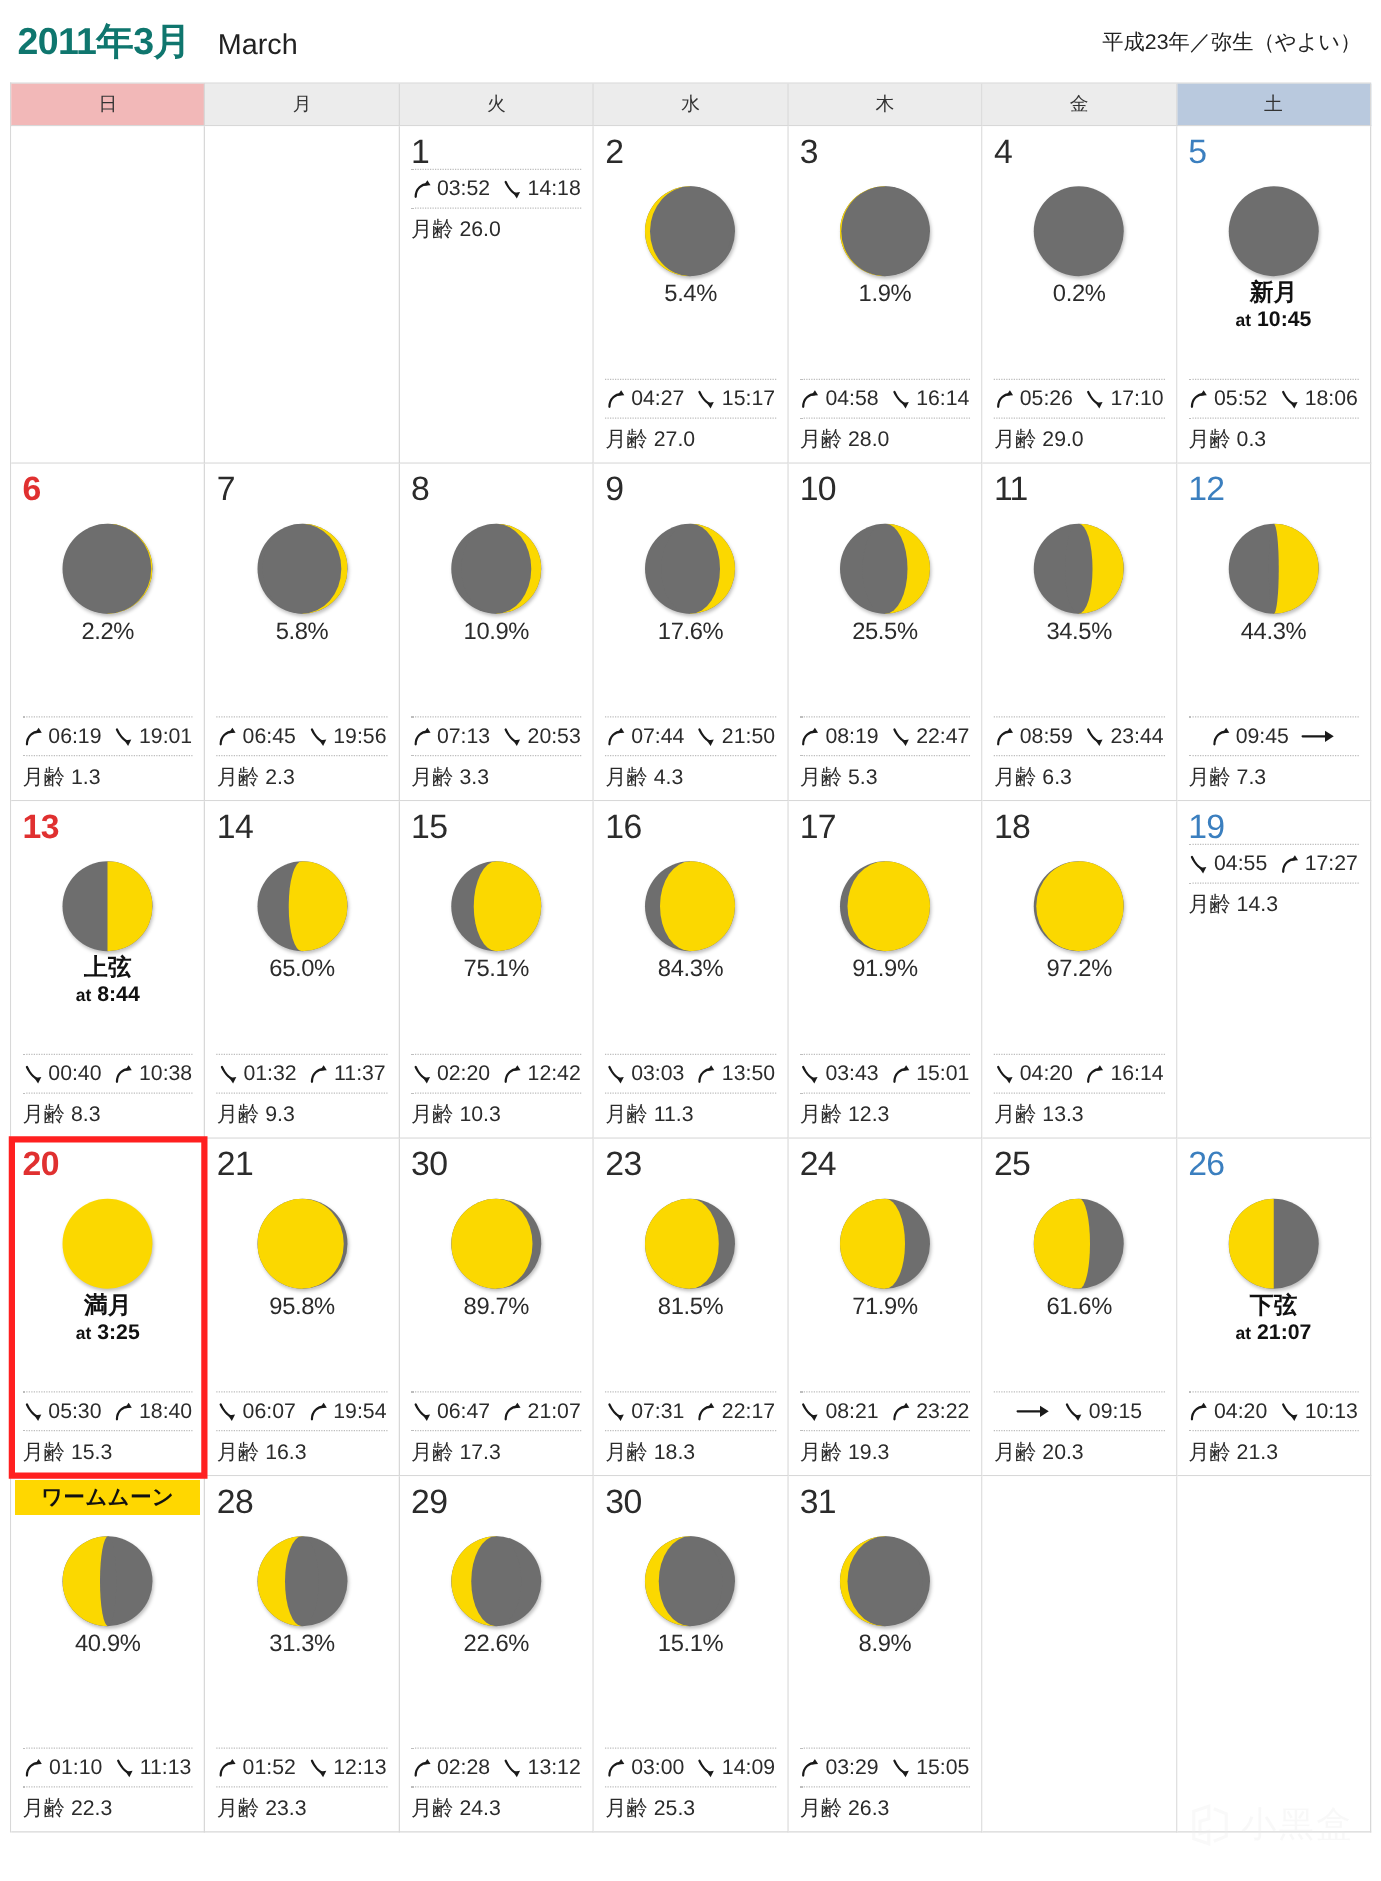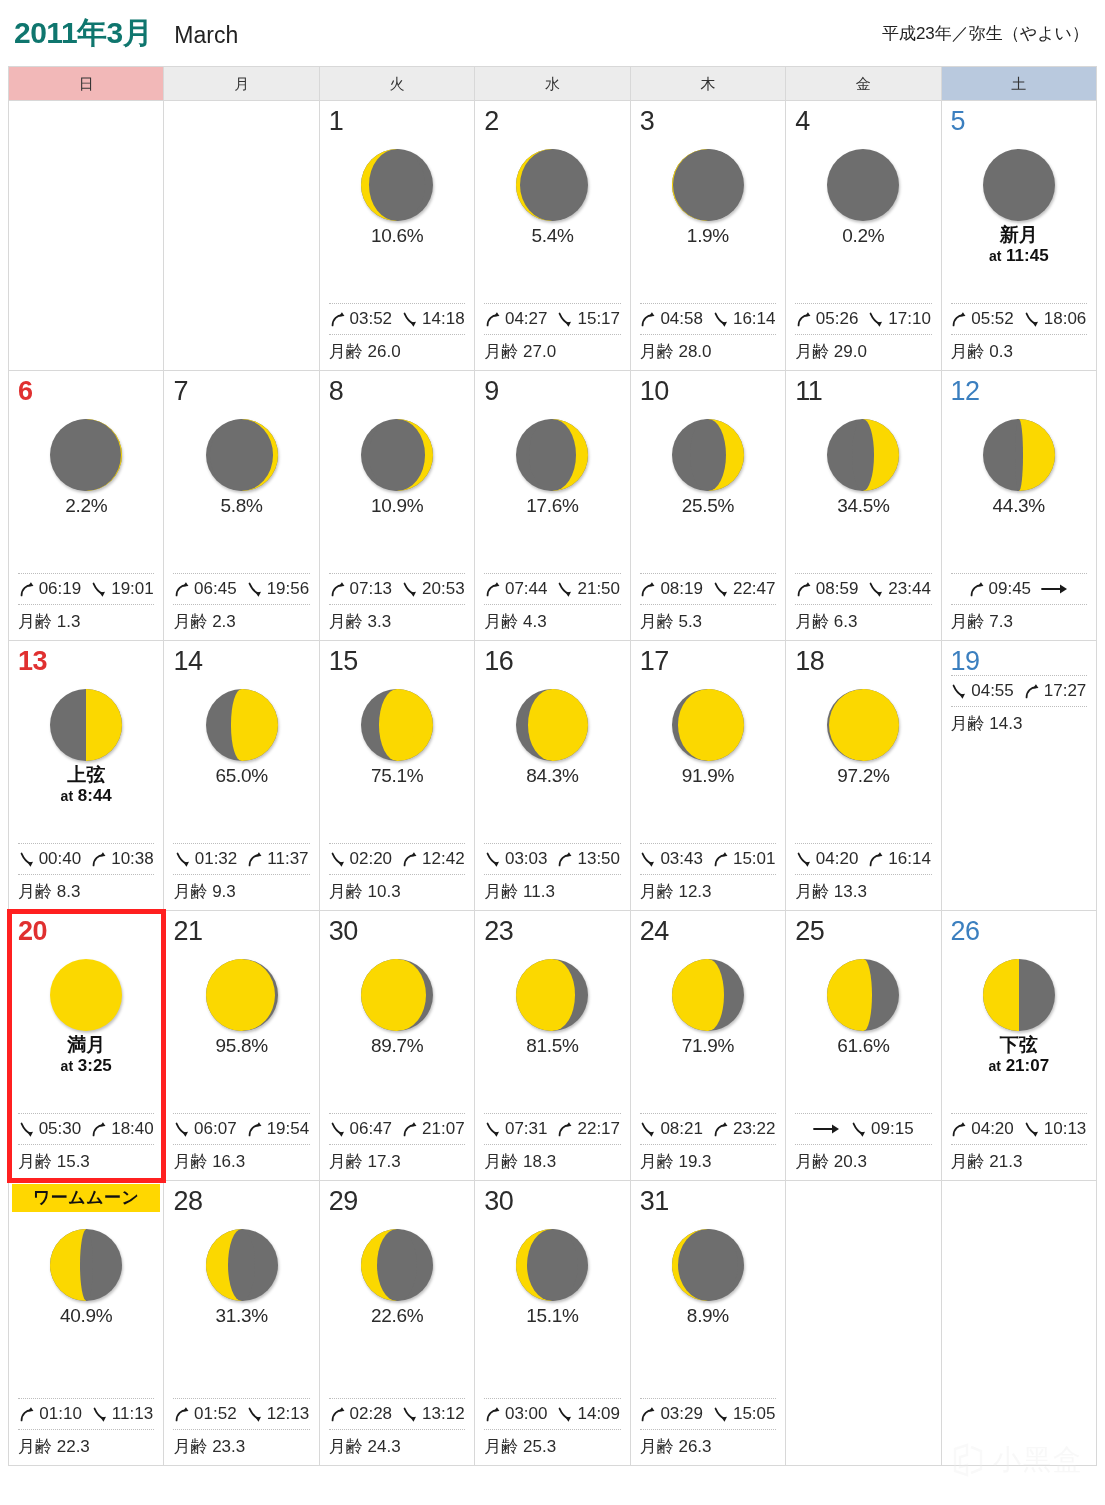--- a/index.html
+++ b/index.html
@@ -233,27 +233,20 @@
       <div class="weekday ">木</div>
       <div class="weekday ">金</div>
       <div class="weekday sat">土</div>
     </div>
   <div id="weeks-container">
       <div class="week-row">
         <div class="day-cell empty"></div>
         <div class="day-cell empty"></div>
         <div class="day-cell">
           <div class="daynum ">1</div>
-          <div class="moon-area">
-            <div class="moon">
-              <div class="lit" style="width: 36px; left: 0px;"></div>
-              <div class="terminator" style="width: 56.736px; left: 7.632px; background: rgb(110, 110, 110);"></div>
-            </div>
-            <div class="pct">10.6%</div>
-          </div>
           <div class="riseset">
             <span class="rs-item">
               <svg width="17" height="17" viewBox="0 0 20 20">
                 <path d="M3 17 C3 9 9 5 14 5" stroke="#1a1a1a" stroke-width="2.1" fill="none" stroke-linecap="round"></path>
                 <path d="M14 1.5 L17 6 L10.5 6.6 Z" fill="#1a1a1a"></path>
               </svg>
               <span>03:52</span>
             </span>
             <span class="rs-item">
               <svg width="17" height="17" viewBox="0 0 20 20">
@@ -341,21 +334,21 @@
               <span>17:10</span>
             </span>
           </div>
           <div class="age">月齢 29.0</div>
         </div>
         <div class="day-cell">
           <div class="daynum sat">5</div>
           <div class="moon-area">
             <div class="moon"></div>
             <div class="phase-name">新月</div>
-            <div class="phase-time"><span class="at">at</span> <span>11:45</span></div>
+            <div class="phase-time"><span class="at">at</span> <span>10:45</span></div>
           </div>
           <div class="riseset">
             <span class="rs-item">
               <svg width="17" height="17" viewBox="0 0 20 20">
                 <path d="M3 17 C3 9 9 5 14 5" stroke="#1a1a1a" stroke-width="2.1" fill="none" stroke-linecap="round"></path>
                 <path d="M14 1.5 L17 6 L10.5 6.6 Z" fill="#1a1a1a"></path>
               </svg>
               <span>05:52</span>
             </span>
             <span class="rs-item">

